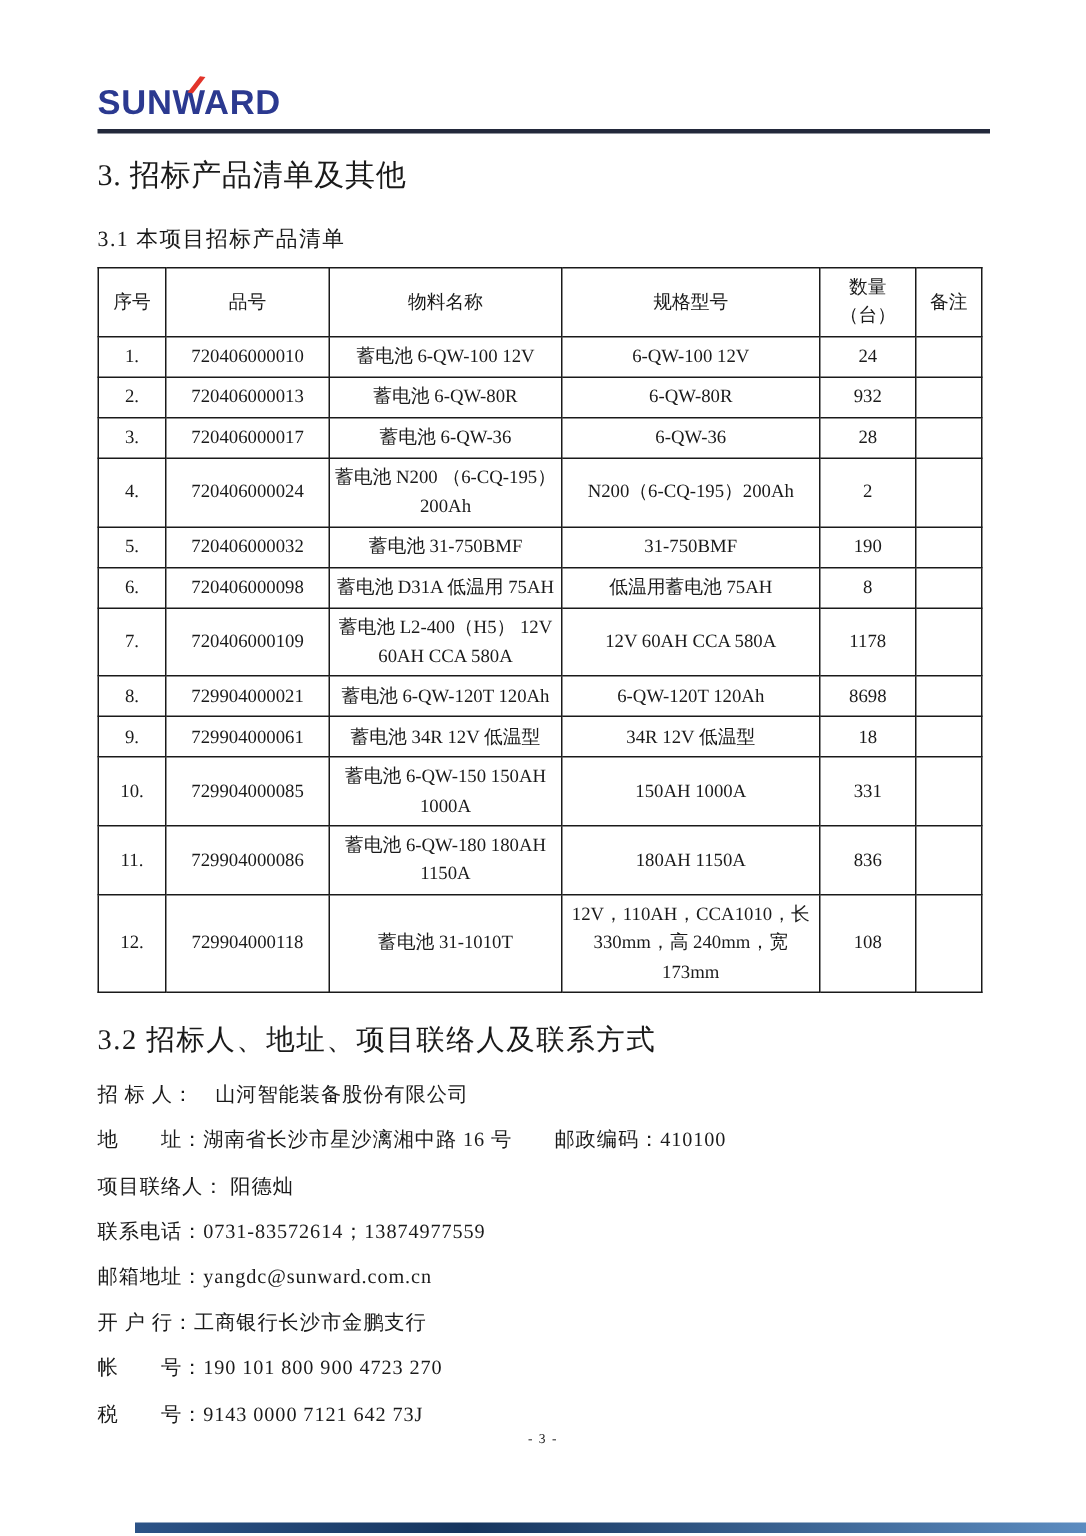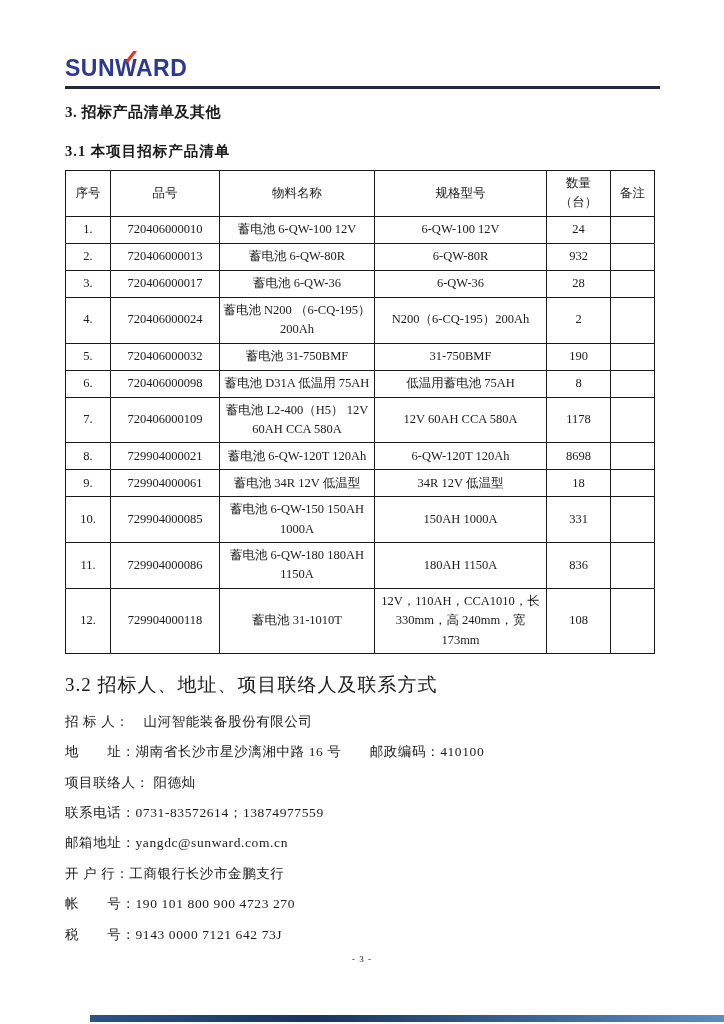--- a/index.html
+++ b/index.html
@@ -18,22 +18,22 @@
   .logo .w-accent { position:absolute; top:-6px; left:64px; width:4px; height:11px;
           background:#e2342a; transform:skewX(-32deg) rotate(8deg); }
   .company { text-align:right; color:#8c8c8c; line-height:1.15; }
   .company .cn { font-size:13.5px; font-weight:bold; letter-spacing:0.5px;
                  font-family:"Liberation Sans","DejaVu Sans",sans-serif; }
   .company .en { font-size:6px; letter-spacing:0.4px; color:#9a9a9a;
                  font-family:"Liberation Sans","DejaVu Sans",sans-serif; }
   .hdr-rule { margin-top:6px; height:3px; background:#23293b; }
 
   
-  .h-sec   { margin-top:14px; font-size:15px; font-weight:bold; letter-spacing:0.5px; }
-  .h-sub   { margin-top:20px; font-size:14.5px; font-weight:bold; letter-spacing:1px; }
+  .h-sec   { margin-top:14px; font-size:20px; font-weight:normal; letter-spacing:0.5px; }
+  .h-sub   { margin-top:20px; font-size:14.5px; font-weight:normal; letter-spacing:1px; }
   .h-sub2  { margin-top:18px; font-size:19px;  font-weight:normal; letter-spacing:1px; }
 
   
   table.bid { border-collapse:collapse; table-layout:fixed; width:589px; margin-top:9px; }
   table.bid th, table.bid td {
     border:1px solid #1a1a1a; font-size:12.5px; font-weight:normal;
     text-align:center; vertical-align:middle; padding:3px 2px; line-height:1.55;
   }
   table.bid th { height:26px; }
   table.bid td { height:27px; }

